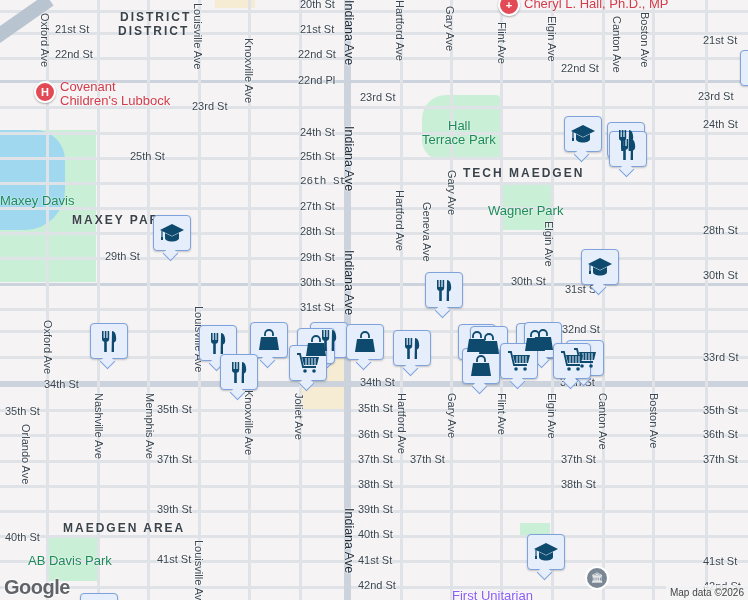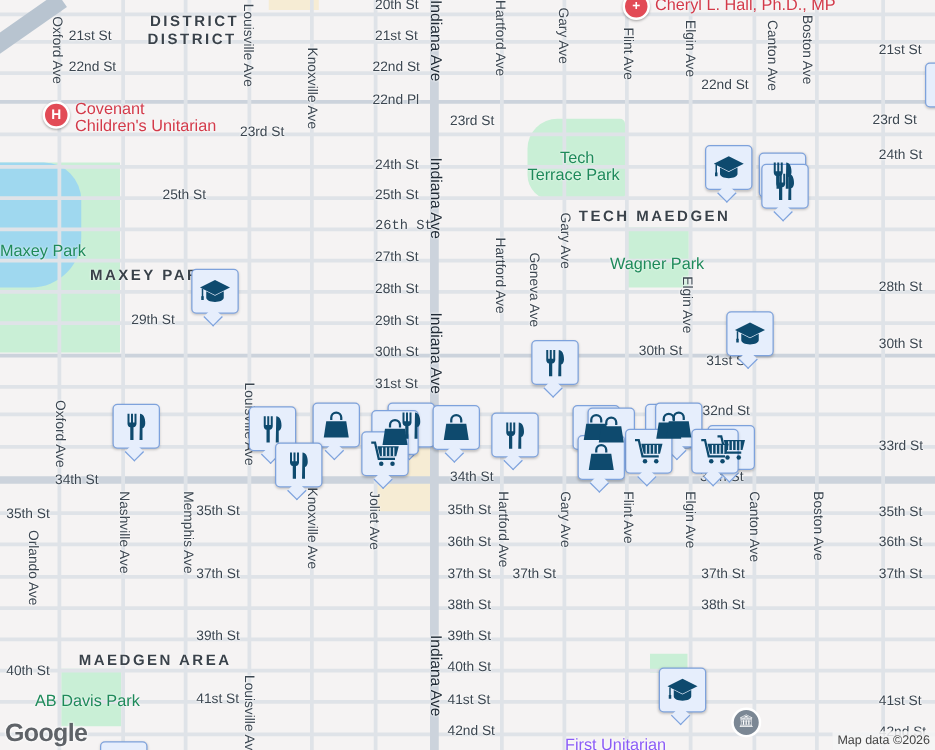--- a/index.html
+++ b/index.html
@@ -81,29 +81,29 @@
   <div class="road v" style="left:705px;"></div>
 
   <div style="position:absolute;left:-20px;top:-10px;width:80px;height:14px;background:#b8c4d0;transform:rotate(-35deg);transform-origin:left top;top:40px;"></div>
 
   <div class="district" style="left:120px;top:10px;">DISTRICT</div>
   <div class="district" style="left:118px;top:24px;">DISTRICT</div>
   <div class="district" style="left:463px;top:166px;">TECH MAEDGEN</div>
   <div class="district" style="left:72px;top:213px;">MAXEY PAR</div>
   <div class="district" style="left:63px;top:521px;">MAEDGEN AREA</div>
 
-  <div class="parklbl" style="left:448px;top:118px;">Tech</div>
+  <div class="parklbl" style="left:448px;top:118px;">Hall</div>
   <div class="parklbl" style="left:422px;top:132px;">Terrace Park</div>
   <div class="parklbl" style="left:488px;top:203px;">Wagner Park</div>
-  <div class="parklbl" style="left:0px;top:193px;">Maxey Park</div>
+  <div class="parklbl" style="left:0px;top:193px;">Maxey Davis</div>
   <div class="parklbl" style="left:28px;top:553px;">AB Davis Park</div>
 
   <div class="pin-red" style="left:34px;top:81px;">H</div>
   <div class="poi-red" style="left:60px;top:79px;">Covenant</div>
-  <div class="poi-red" style="left:60px;top:93px;">Children's Unitarian</div>
+  <div class="poi-red" style="left:60px;top:93px;">Children's Lubbock</div>
   <div class="pin-red" style="left:498px;top:-6px;">+</div>
   <div class="poi-red" style="left:524px;top:-4px;">Cheryl L. Hall, Ph.D., MP</div>
 
   <div class="lbl" style="left:452px;top:564px;font-size:13px;color:#8b5cf6;margin-top:24px;">First Unitarian</div>
   <div class="museum">🏛</div>
 
   <div id="street-labels">
       <div class="lbl" style="left: 300px; top: -2px;">20th St</div>
       <div class="lbl" style="left: 55px; top: 23px;">21st St</div>
       <div class="lbl" style="left: 300px; top: 23px;">21st St</div>

